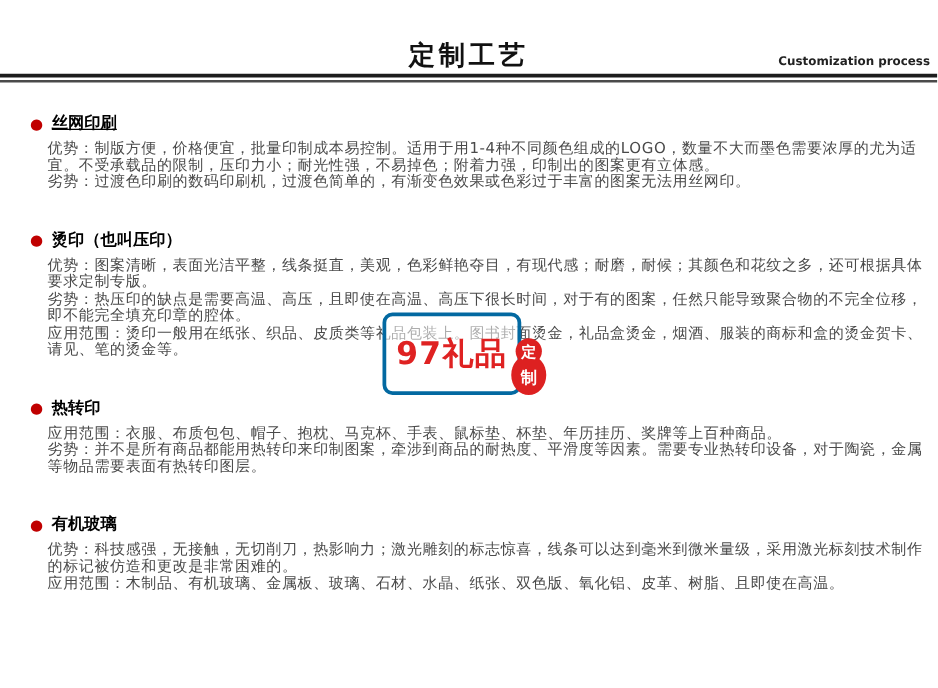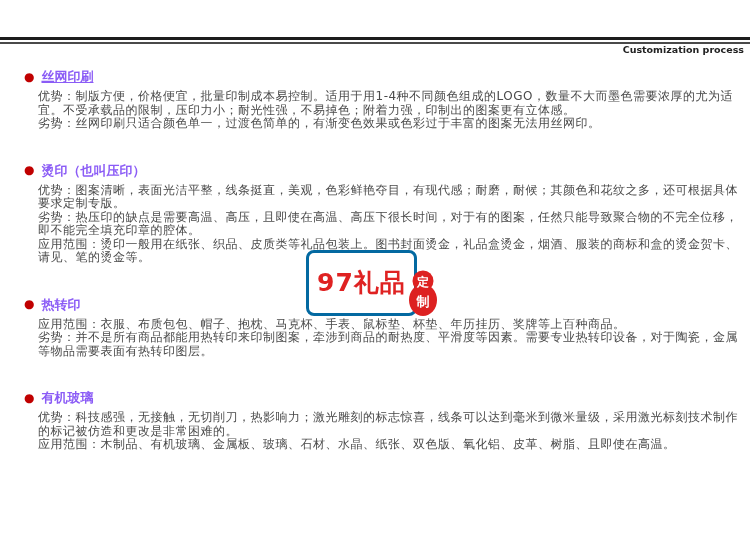--- a/index.html
+++ b/index.html
@@ -18,21 +18,21 @@
   }
   .rule-wrap{margin-top:4px;}
   .rule1{height:3px;background:#1c1c1c;}
   .rule2{height:2px;background:#4a4a4a;margin-top:2px;}
   
   .content{padding:26px 8px 0 24px;}
   .sec{margin-bottom:33px;}
   .sec:last-child{margin-bottom:0;}
   .sec-head{display:flex;align-items:center;gap:7px;margin-bottom:6px;}
   .bullet{color:#c00000;font-size:12px;line-height:13px;}
-  .sec-title{font-size:13px;font-weight:bold;color:#8b5cf6;line-height:14px;}
+  .sec-title{font-size:13px;font-weight:bold;color:#000000;line-height:14px;}
   .sec-title.u{text-decoration:underline;}
   .sec-body{padding-left:14px;max-width:702px;}
   .sec-body p{
     margin:0;font-size:12px;line-height:13.5px;color:#4a4a4a;
     letter-spacing:0.5px;
   }
   
   .wm-box{
     position:absolute;left:306px;top:250px;z-index:5;
     border:3px solid #0369a1;border-radius:8px;
@@ -41,37 +41,38 @@
   }
   .wm-text{font-size:25px;font-weight:bold;color:#df2222;letter-spacing:1px;line-height:26px;}
   .wm-seal{position:absolute;left:405px;top:269px;z-index:6;}
 </style>
 </head>
 <body>
 
 <div class="page">
 
   <div class="hdr">
+    <div class="hdr-title">定制工艺</div>
     <div class="hdr-sub">Customization process</div>
     <div class="rule-wrap">
       <div class="rule1"></div>
       <div class="rule2"></div>
     </div>
   </div>
 
   <div class="content">
 
     <div class="sec">
       <div class="sec-head">
         <span class="bullet">●</span>
         <span class="sec-title u">丝网印刷</span>
       </div>
       <div class="sec-body">
         <p>优势：制版方便，价格便宜，批量印制成本易控制。适用于用1-4种不同颜色组成的LOGO，数量不大而墨色需要浓厚的尤为适宜。不受承载品的限制，压印力小；耐光性强，不易掉色；附着力强，印制出的图案更有立体感。</p>
-        <p>劣势：丝网印刷只适合颜色单一，过渡色简单的，有渐变色效果或色彩过于丰富的图案无法用丝网印。</p>
+        <p>劣势：过渡色印刷的数码印刷机，过渡色简单的，有渐变色效果或色彩过于丰富的图案无法用丝网印。</p>
       </div>
     </div>
 
     <div class="sec">
       <div class="sec-head">
         <span class="bullet">●</span>
         <span class="sec-title">烫印（也叫压印）</span>
       </div>
       <div class="sec-body">
         <p>优势：图案清晰，表面光洁平整，线条挺直，美观，色彩鲜艳夺目，有现代感；耐磨，耐候；其颜色和花纹之多，还可根据具体要求定制专版。</p>

